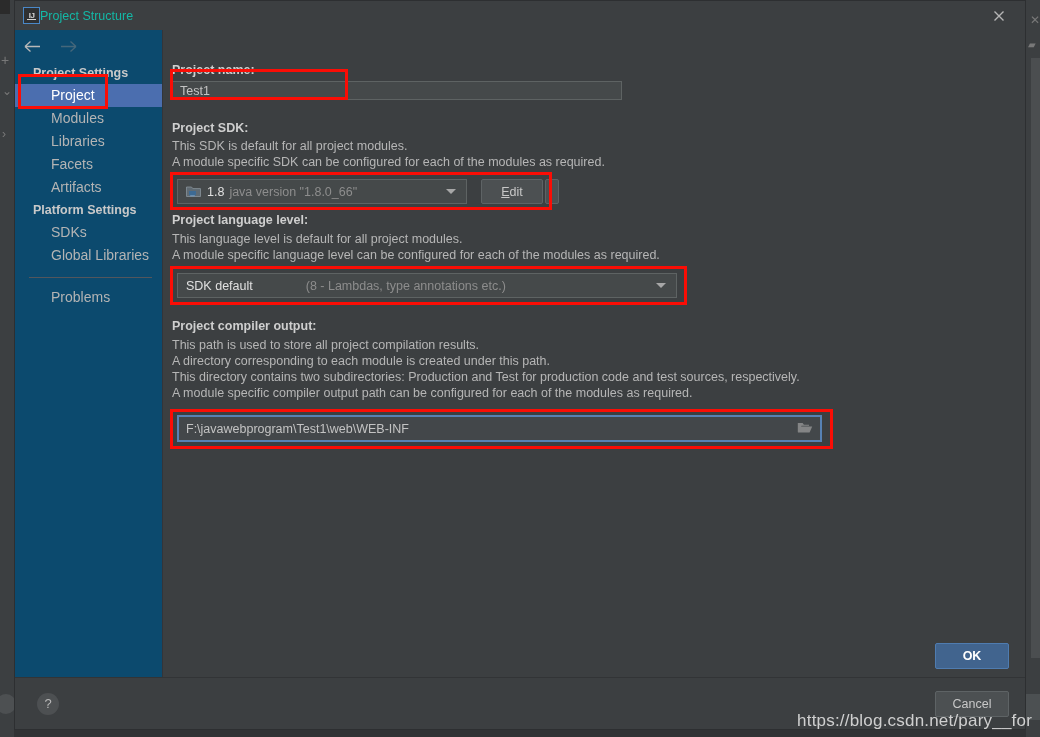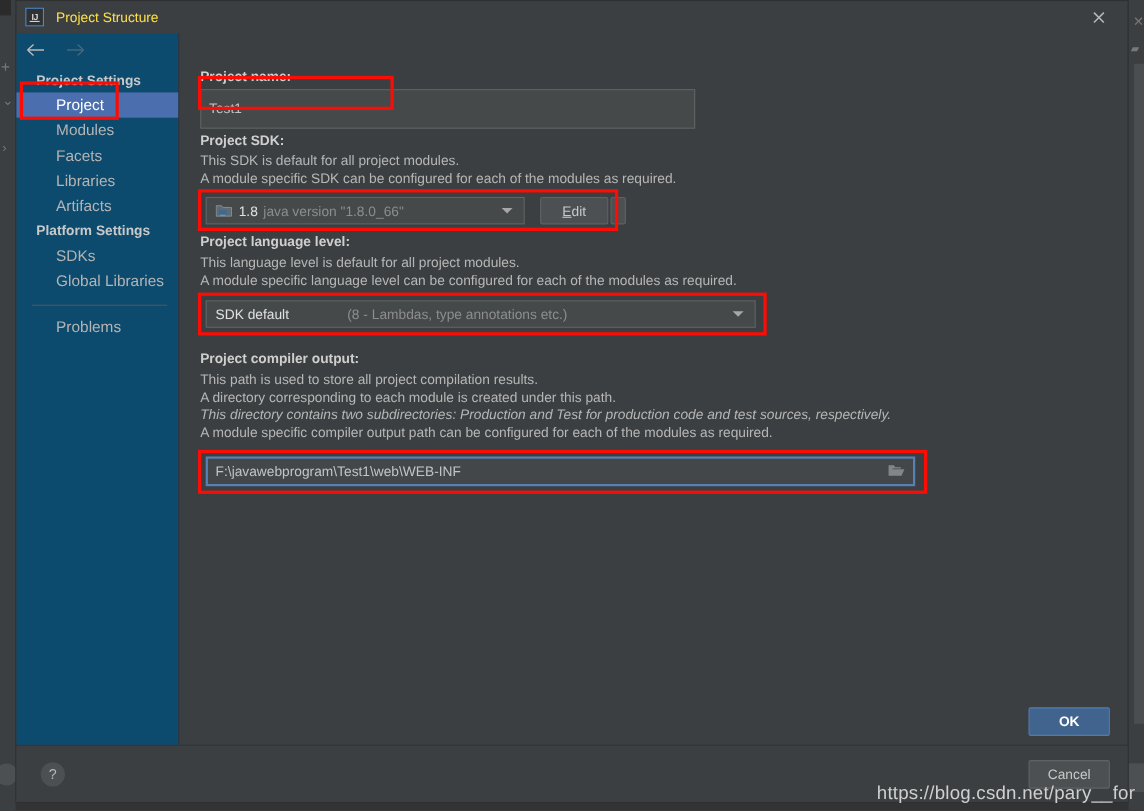--- a/index.html
+++ b/index.html
@@ -77,23 +77,22 @@
     position: relative;
   }
   #ij-logo::after {
     content: "";
     position: absolute;
     left: 3px; right: 3px; bottom: 3px;
     height: 1px;
     background: #d6d6d6;
   }
   #window-title {
-    margin-left: 11px;
-    font-size: 12.5px;
-    color: #fde047;
+    font-size: 12.5px;
+    color: #14b8a6;
   }
   #close-btn {
     position: absolute;
     right: 18px;
     top: 7px;
     width: 16px; height: 16px;
     cursor: default;
   }
   #close-btn svg { display: block; }
 
@@ -147,39 +146,38 @@
     background: #53565c;
     margin: 10px 10px 8px 14px;
   }
 
   
   #content {
     flex: 1 1 auto;
     position: relative;
     padding: 10px 0 0 8px;
     min-width: 0;
-    margin-left: 10px;
   }
   .section-title {
     font-size: 12.5px;
     font-weight: bold;
     color: #cfcfcf;
     margin: 0 0 5px 0;
   }
   .desc {
     font-size: 12.5px;
     color: #b6b6b6;
     line-height: 16px;
     margin: 0;
   }
 
   
   .textfield {
     box-sizing: border-box;
-    height: 36px;
+    height: 19px;
     background: #45494a;
     border: 1px solid #5e6363;
     color: #c3c3c3;
     font-size: 12.5px;
     display: flex;
     align-items: center;
     padding: 0 7px;
   }
   .textfield.focused {
     border: 2px solid #5781b4;
@@ -339,22 +337,22 @@
         <span class="nav-arrow disabled">
           <svg width="20" height="13" viewBox="0 0 20 13">
             <path d="M2 6.5 H17 M17 6.5 L11.5 1.5 M17 6.5 L11.5 11.5" stroke="#8a8a8a" stroke-width="1.3" fill="none"></path>
           </svg>
         </span>
       </div>
 
       <div class="side-group">Project Settings</div>
       <div class="side-item selected">Project</div>
       <div class="side-item">Modules</div>
+      <div class="side-item">Libraries</div>
       <div class="side-item">Facets</div>
-      <div class="side-item">Libraries</div>
       <div class="side-item">Artifacts</div>
 
       <div class="side-group">Platform Settings</div>
       <div class="side-item">SDKs</div>
       <div class="side-item">Global Libraries</div>
 
       <div class="side-sep"></div>
       <div class="side-item">Problems</div>
     </div>
 
@@ -391,21 +389,21 @@
 
       <div class="combo" style="position:absolute;left:14px;top:243px;width:500px;gap:48px;">
         <span class="main">SDK default</span>
         <span class="dim">(8 - Lambdas, type annotations etc.)</span>
         <span class="arrow"></span>
       </div>
 
       <div class="section-title" style="position:absolute;left:9px;top:289px;">Project compiler output:</div>
       <div class="desc" style="position:absolute;left:9px;top:323px;">A directory corresponding to each module is created under this path.</div>
       <div class="desc" style="position:absolute;left:9px;top:307px;">This path is used to store all project compilation results.</div>
-      <div class="desc" style="position:absolute;left:9px;top:339px;font-style:italic;">This directory contains two subdirectories: Production and Test for production code and test sources, respectively.</div>
+      <div class="desc" style="position:absolute;left:9px;top:339px;">This directory contains two subdirectories: Production and Test for production code and test sources, respectively.</div>
       <div class="desc" style="position:absolute;left:9px;top:355px;">A module specific compiler output path can be configured for each of the modules as required.</div>
 
       <div class="textfield focused" style="position:absolute;left:14px;top:385px;width:645px;height:27px;">
         <span>F:\javawebprogram\Test1\web\WEB-INF</span>
         <span class="browse-icon">
           <svg width="16" height="13" viewBox="0 0 16 13">
             <path d="M0.8 2 H5.6 L6.9 3.7 H12 V4.8 H4.6 L1.6 11 H0.8 Z" fill="#9a9a9a"></path>
             <path d="M3.2 5.6 H15.2 L12.6 11.4 H0.8 Z" fill="#9a9a9a"></path>
           </svg>
         </span>

